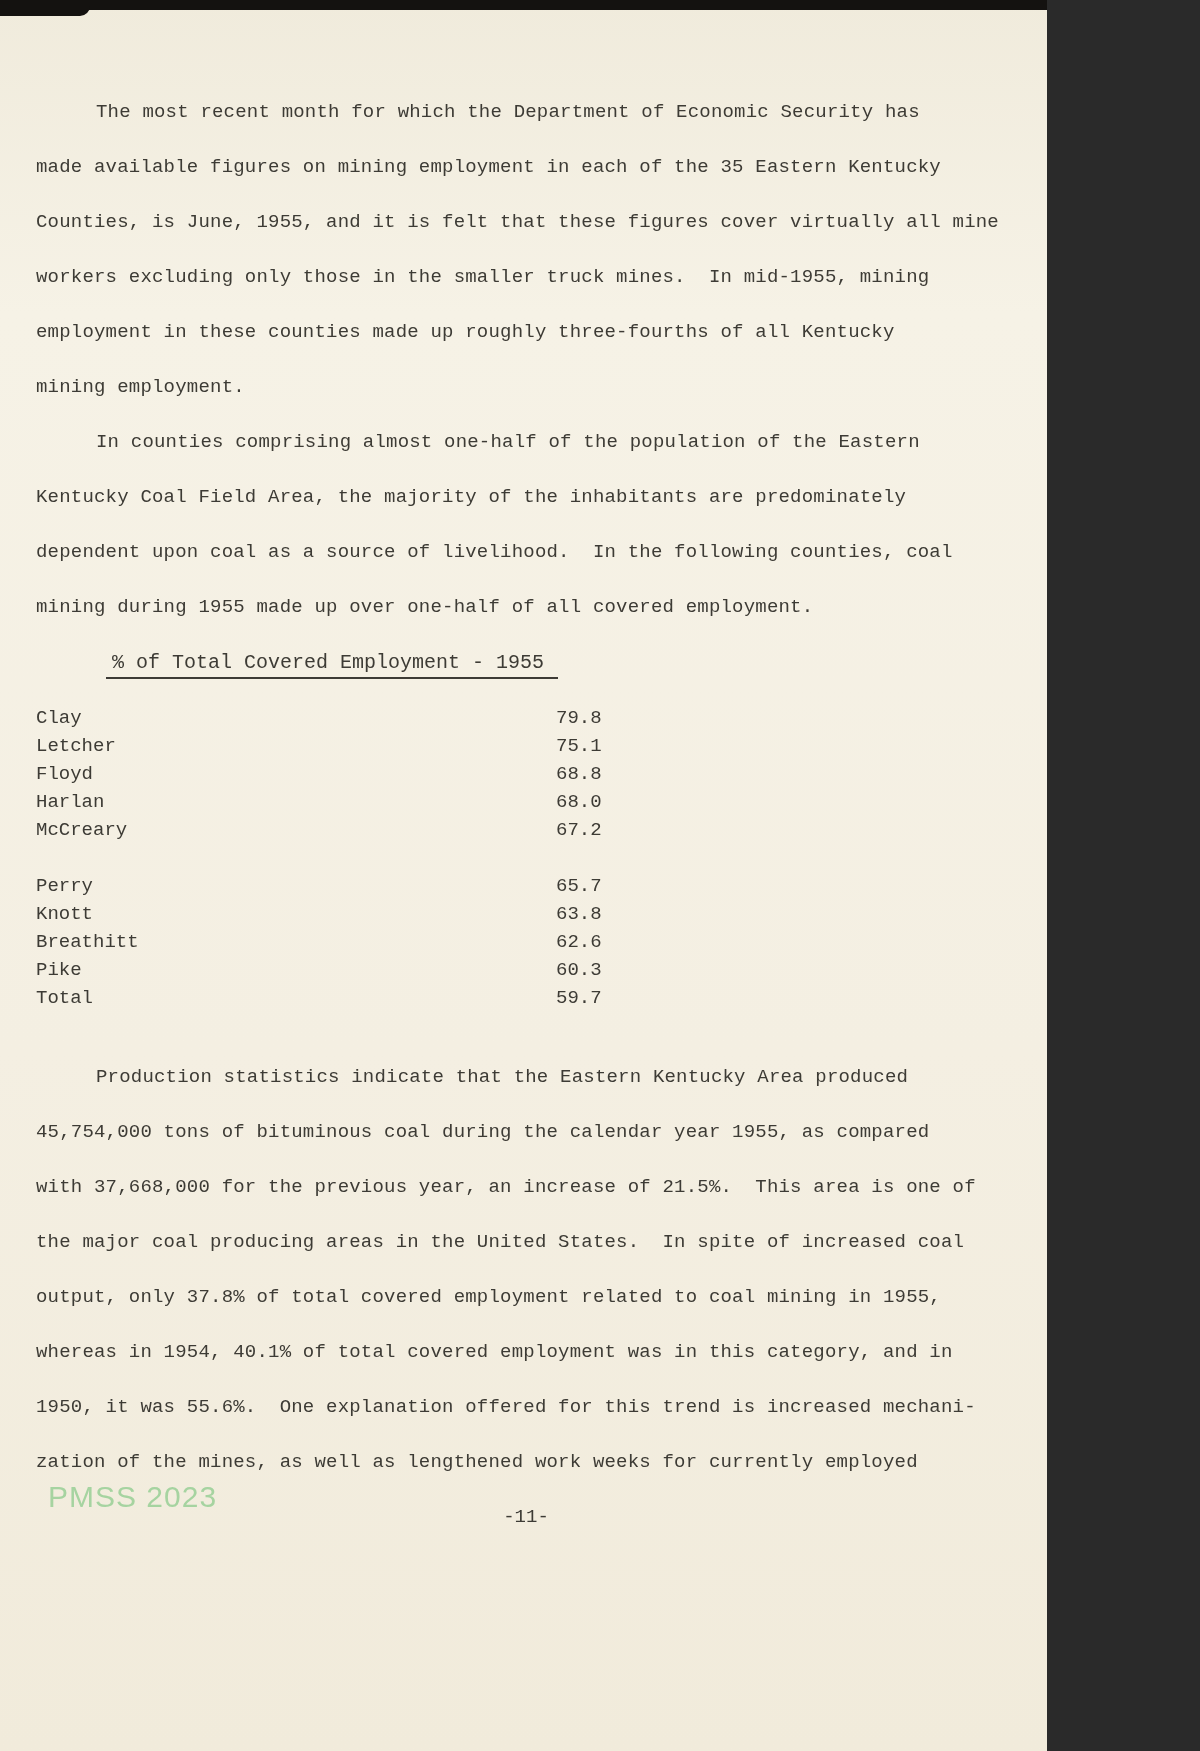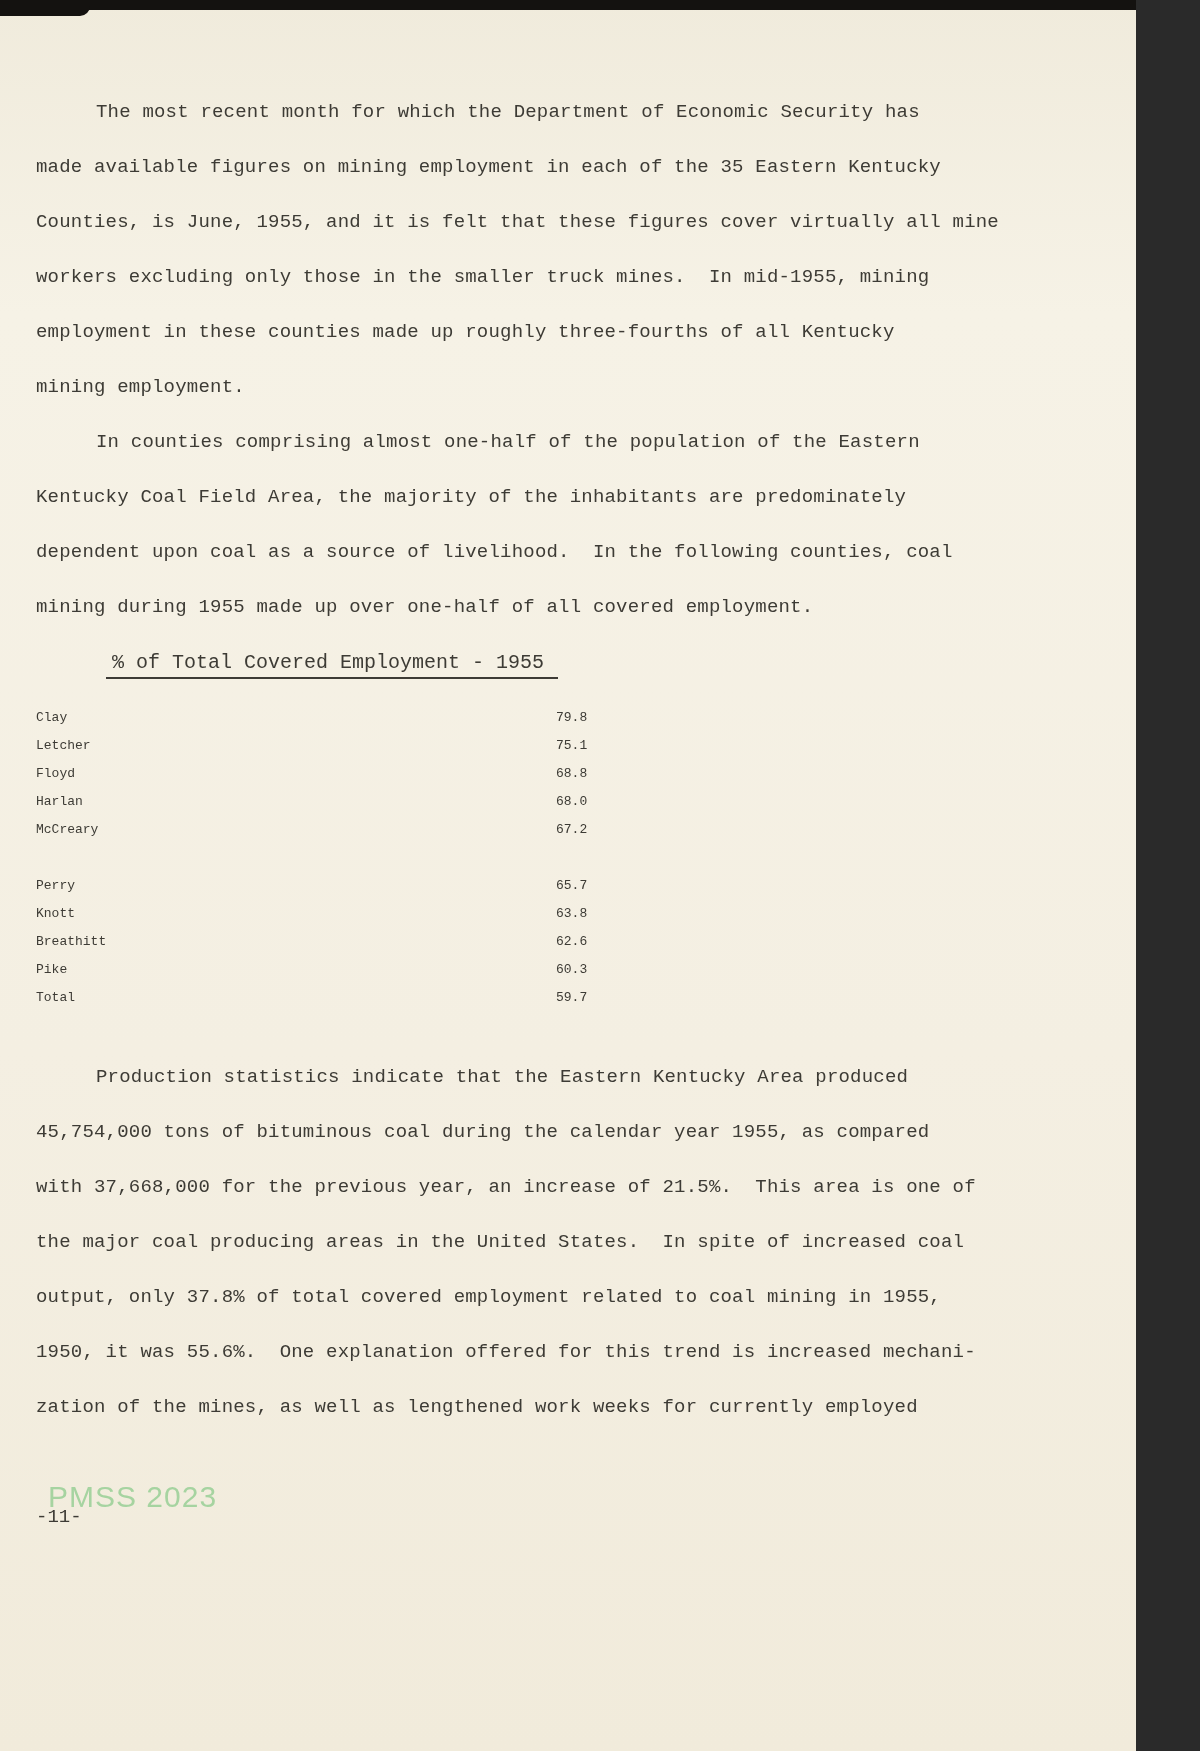--- a/index.html
+++ b/index.html
@@ -2,21 +2,21 @@
 <html><head>
 <meta charset="utf-8">
 <style>
   html, body {
     margin: 0;
     padding: 0;
     background: #2a2a2a;
   }
   .page {
     position: relative;
-    width: 1136px;
+    width: 1047px;
     height: 1751px;
     background: linear-gradient(180deg, #f0ebdc 0%, #f6f2e6 18%, #f4efe2 60%, #f1ebdb 100%);
     overflow: hidden;
     font-family: "Liberation Mono", "DejaVu Sans Mono", monospace;
     color: #3d3b35;
   }
   .scan-edge-top {
     position: absolute;
     top: 0; left: 0;
     width: 100%; height: 10px;
@@ -53,21 +53,21 @@
     line-height: 55px;
     font-size: 20px;
   }
   .table-title {
     border-bottom: 2px solid #3d3b35;
     padding: 0 14px 3px 6px;
     white-space: pre;
   }
   .stat-table {
     margin-top: 14px;
-    font-size: 13px;
+    font-size: 19px;
   }
   .stat-table .group-2 { margin-top: 28px; }
   .trow {
     display: flex;
     line-height: 28px;
     white-space: pre;
   }
   .trow .county {
     width: 520px;
     display: inline-block;
@@ -84,21 +84,21 @@
     font-size: 30px;
     font-weight: 400;
     color: rgba(125, 198, 128, 0.65);
     letter-spacing: 1px;
   }
   .page-number {
     position: absolute;
     top: 1492px;
     left: 36px;
     width: 980px;
-    text-align: left;
+    text-align: center;
     font-size: 19px;
     line-height: 50px;
     white-space: pre;
   }
 </style>
 </head>
 <body>
 
 <div class="page">
   <div class="scan-edge-top"></div>
@@ -172,20 +172,21 @@
         </div>
       </div>
     </div>
 
     <div class="para para-3">
       <div class="line indent">Production statistics indicate that the Eastern Kentucky Area produced</div>
       <div class="line">45,754,000 tons of bituminous coal during the calendar year 1955, as compared</div>
       <div class="line">with 37,668,000 for the previous year, an increase of 21.5%.  This area is one of</div>
       <div class="line">the major coal producing areas in the United States.  In spite of increased coal</div>
       <div class="line">output, only 37.8% of total covered employment related to coal mining in 1955,</div>
+      <div class="line">whereas in 1954, 40.1% of total covered employment was in this category, and in</div>
       <div class="line">1950, it was 55.6%.  One explanation offered for this trend is increased mechani-</div>
       <div class="line">zation of the mines, as well as lengthened work weeks for currently employed</div>
     </div>
 
   </div>
 
   <div class="watermark">PMSS 2023</div>
   <div class="page-number">-11-</div>
 </div>
 

